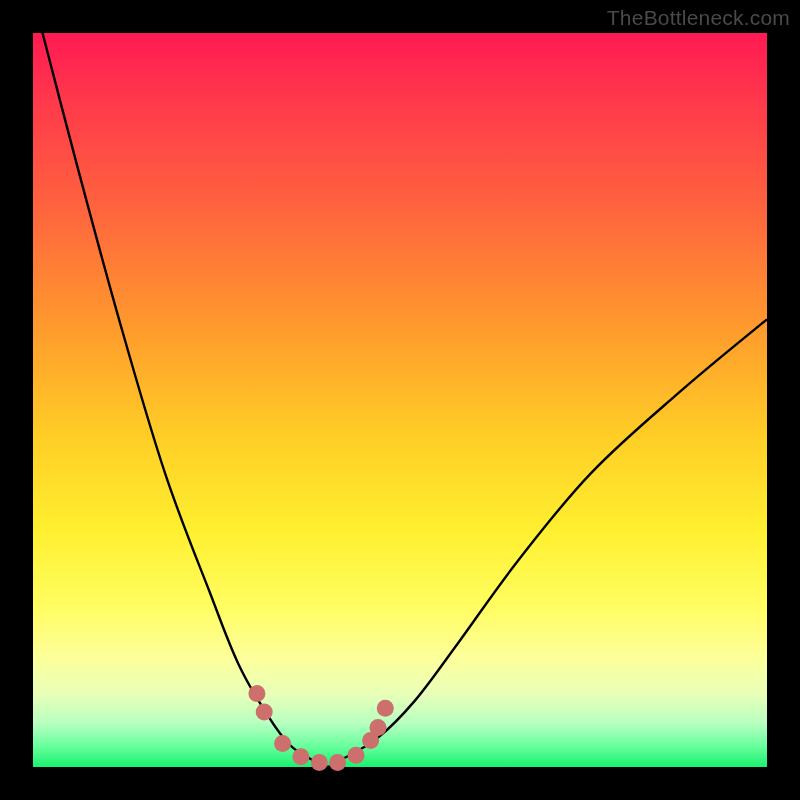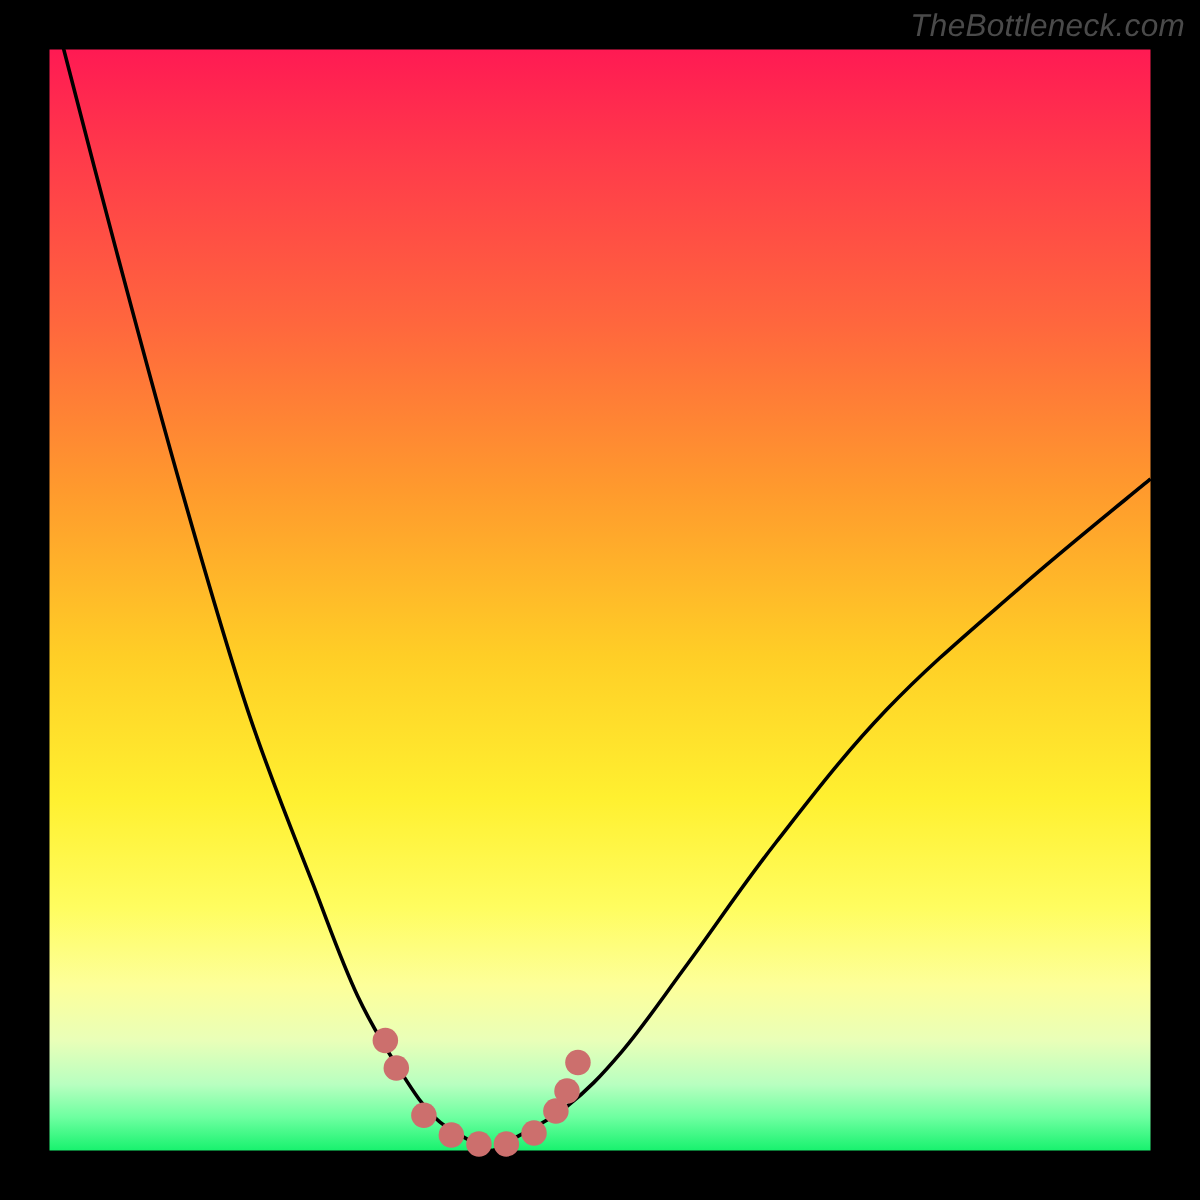--- a/index.html
+++ b/index.html
@@ -9,21 +9,20 @@
     height: 800px;
     background: #000;
     font-family: Arial, Helvetica, sans-serif;
     overflow: hidden;
   }
   .stage {
     position: relative;
     width: 800px;
     height: 800px;
     background: #000;
-    font-style: italic;
   }
   .plot {
     position: absolute;
     left: 33px;
     top: 33px;
     width: 734px;
     height: 734px;
     background: linear-gradient(
       to bottom,
       #ff1a53 0%,

